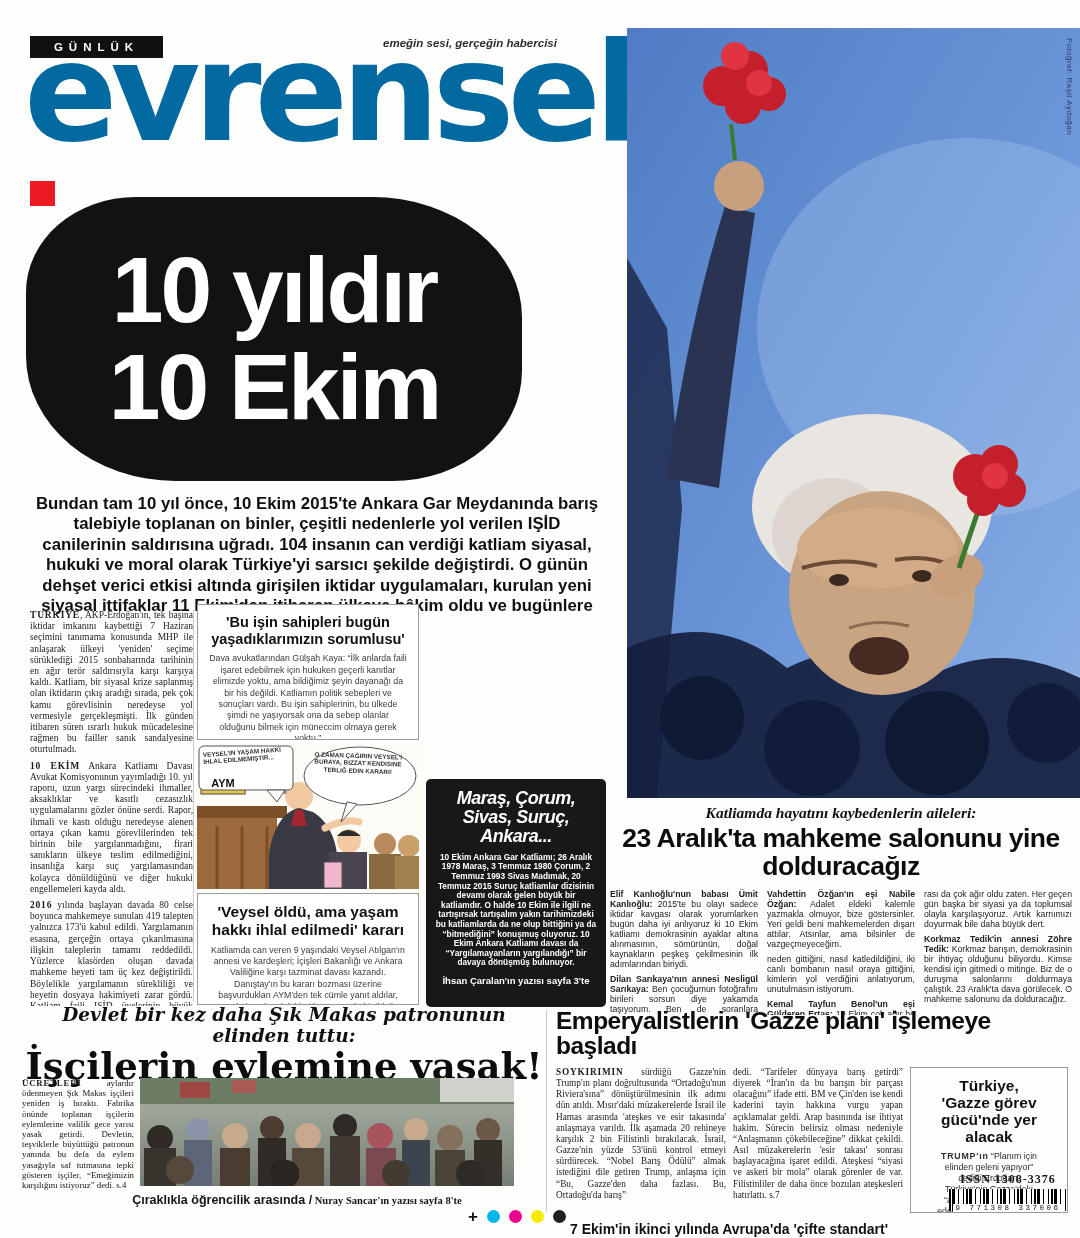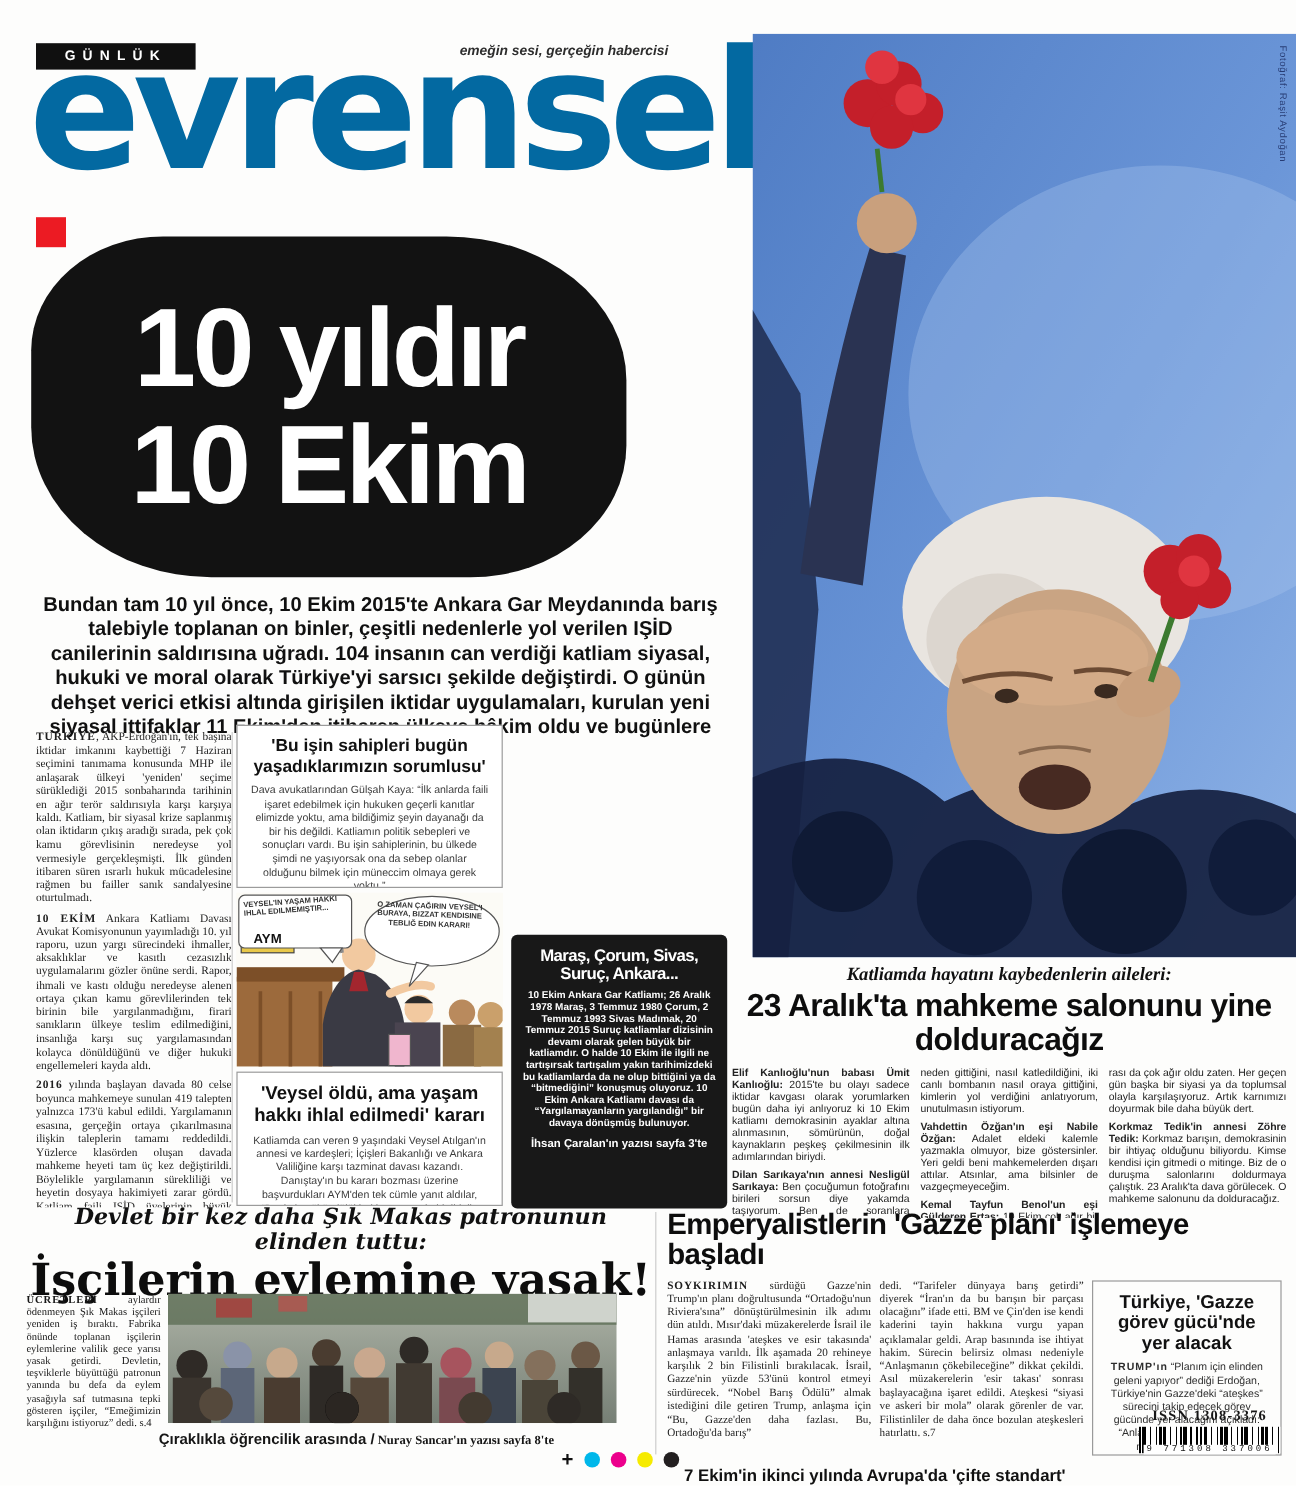--- a/index.html
+++ b/index.html
@@ -53,21 +53,21 @@
   
   #cartoon{left:197px;top:744px;width:222px;height:145px;background:#fcfbf6;overflow:hidden;}
   #cartoon .bub{position:absolute;font-size:6.3px;font-weight:bold;line-height:1.18;color:#333;text-transform:uppercase;}
   #bub1{left:6px;top:4px;width:88px;transform:rotate(-4deg);}
   #bub2{left:112px;top:8px;width:98px;text-align:center;transform:rotate(2deg);}
   #aym{position:absolute;left:6px;top:33px;width:40px;text-align:center;font-size:11px;font-weight:bold;color:#111;}
 
   
   #darkbox{left:426px;top:779px;width:180px;height:228px;background:#181818;border-radius:5px;color:#fff;
            box-sizing:border-box;padding:10px 9px;text-align:center;overflow:hidden;}
-  #darkbox h3{margin:0 0 7px 0;font-size:14px;line-height:1.05;letter-spacing:-.5px;}
+  #darkbox h3{margin:0 0 7px 0;font-size:18px;line-height:1.05;letter-spacing:-.5px;font-style:italic;}
   #darkbox p{margin:0 0 7px 0;font-size:8.3px;font-weight:bold;line-height:1.16;}
   #darkbox .by{font-size:9.5px;font-weight:bold;}
 
   
   #families{left:610px;top:804px;width:462px;}
   #families .kick{font-family:"Liberation Serif",serif;font-style:italic;font-weight:bold;font-size:15.5px;
                   text-align:center;color:#101010;}
   #families h2{margin:3px 0 8px 0;font-size:26.5px;line-height:1.05;text-align:center;letter-spacing:-.5px;color:#0d0d0d;}
   #famcols{display:flex;gap:9px;height:126px;overflow:hidden;}
   #famcols .fc{flex:1;font-size:8.7px;line-height:1.15;text-align:justify;color:#222;}
@@ -84,21 +84,21 @@
   #wphoto{position:absolute;left:118px;top:74px;width:374px;height:108px;overflow:hidden;}
   #wcaption{position:absolute;left:40px;top:186px;width:470px;text-align:center;}
   #wcaption .cb{font-weight:bold;font-size:12.5px;}
   #wcaption .cr{font-family:"Liberation Serif",serif;font-weight:bold;font-size:10.5px;}
 
   
   #gaza{left:556px;top:1008px;width:516px;}
   #gaza h2{margin:0 0 9px 0;font-size:24.5px;line-height:1.02;letter-spacing:-.5px;text-align:left;color:#0d0d0d;}
   #gazarow{display:flex;gap:7px;}
   .gcol{width:170px;font-family:"Liberation Serif",serif;font-size:9.3px;line-height:1.2;text-align:justify;color:#1d1d1d;}
-  #gazabox{width:158px;border:1px solid #9a9a9a;box-sizing:border-box;padding:8px 9px;height:146px;text-align:center;overflow:hidden;}
+  #gazabox{width:158px;border:1px solid #9a9a9a;box-sizing:border-box;padding:8px 26px;height:146px;text-align:center;overflow:hidden;}
   #gazabox h3{margin:1px 0 6px 0;font-size:15.5px;line-height:1.1;color:#111;}
   #gazabox p{margin:0;font-size:8.8px;line-height:1.25;color:#2e2e2e;}
   #strip{margin-top:8px;width:346px;text-align:center;}
   #strip .sh{font-weight:bold;font-size:14px;color:#111;}
   #issn{position:absolute;left:388px;top:164px;width:128px;text-align:center;}
   #issn .it{font-family:"Liberation Serif",serif;font-weight:bold;font-size:12px;letter-spacing:1px;}
   #barcode{margin:2px auto 0 auto;width:118px;height:22px;position:relative;
      background:repeating-linear-gradient(90deg,#000 0 2px,#fff 2px 3px,#000 3px 6px,#fff 6px 9px,#000 9px 10px,#fff 10px 14px,#000 14px 15px,#fff 15px 17px);}
   #bdigits{position:absolute;left:4px;right:4px;bottom:-1px;background:#fff;font-size:7.5px;letter-spacing:2.5px;
            font-family:"Liberation Mono",monospace;}
@@ -239,22 +239,22 @@
 
   <div class="abs" id="families">
     <div class="kick">Katliamda hayatını kaybedenlerin aileleri:</div>
     <h2>23 Aralık'ta mahkeme salonunu yine dolduracağız</h2>
     <div id="famcols">
       <div class="fc">
         <p><span class="nm">Elif Kanlıoğlu'nun babası Ümit Kanlıoğlu:</span><span> 2015'te bu olayı sadece iktidar kavgası olarak yorumlarken bugün daha iyi anlıyoruz ki 10 Ekim katliamı demokrasinin ayaklar altına alınmasının, sömürünün, doğal kaynakların peşkeş çekilmesinin ilk adımlarından biriydi.</span></p>
         <p><span class="nm">Dilan Sarıkaya'nın annesi Nesligül Sarıkaya:</span><span> Ben çocuğumun fotoğrafını birileri sorsun diye yakamda taşıyorum. Ben de soranlara çocuğumun</span></p>
       </div>
       <div class="fc">
+        <p><span class="nm">Vahdettin Özğan'ın eşi Nabile Özğan:</span><span> Adalet eldeki kalemle yazmakla olmuyor, bize göstersinler. Yeri geldi beni mahkemelerden dışarı attılar. Atsınlar, ama bilsinler de vazgeçmeyeceğim.</span></p>
         <p><span>neden gittiğini, nasıl katledildiğini, iki canlı bombanın nasıl oraya gittiğini, kimlerin yol verdiğini anlatıyorum, unutulmasın istiyorum.</span></p>
-        <p><span class="nm">Vahdettin Özğan'ın eşi Nabile Özğan:</span><span> Adalet eldeki kalemle yazmakla olmuyor, bize göstersinler. Yeri geldi beni mahkemelerden dışarı attılar. Atsınlar, ama bilsinler de vazgeçmeyeceğim.</span></p>
         <p><span class="nm">Kemal Tayfun Benol'un eşi Gülderen Ertaş:</span><span> 10 Ekim çok ağır bir şeydi. Son-</span></p>
       </div>
       <div class="fc">
         <p><span>rası da çok ağır oldu zaten. Her geçen gün başka bir siyasi ya da toplumsal olayla karşılaşıyoruz. Artık karnımızı doyurmak bile daha büyük dert.</span></p>
         <p><span class="nm">Korkmaz Tedik'in annesi Zöhre Tedik:</span><span> Korkmaz barışın, demokrasinin bir ihtiyaç olduğunu biliyordu. Kimse kendisi için gitmedi o mitinge. Biz de o duruşma salonlarını doldurmaya çalıştık. 23 Aralık'ta dava görülecek. O mahkeme salonunu da dolduracağız.</span></p>
       </div>
     </div>
   </div>
 
   <div class="abs" id="vrule2"></div>

